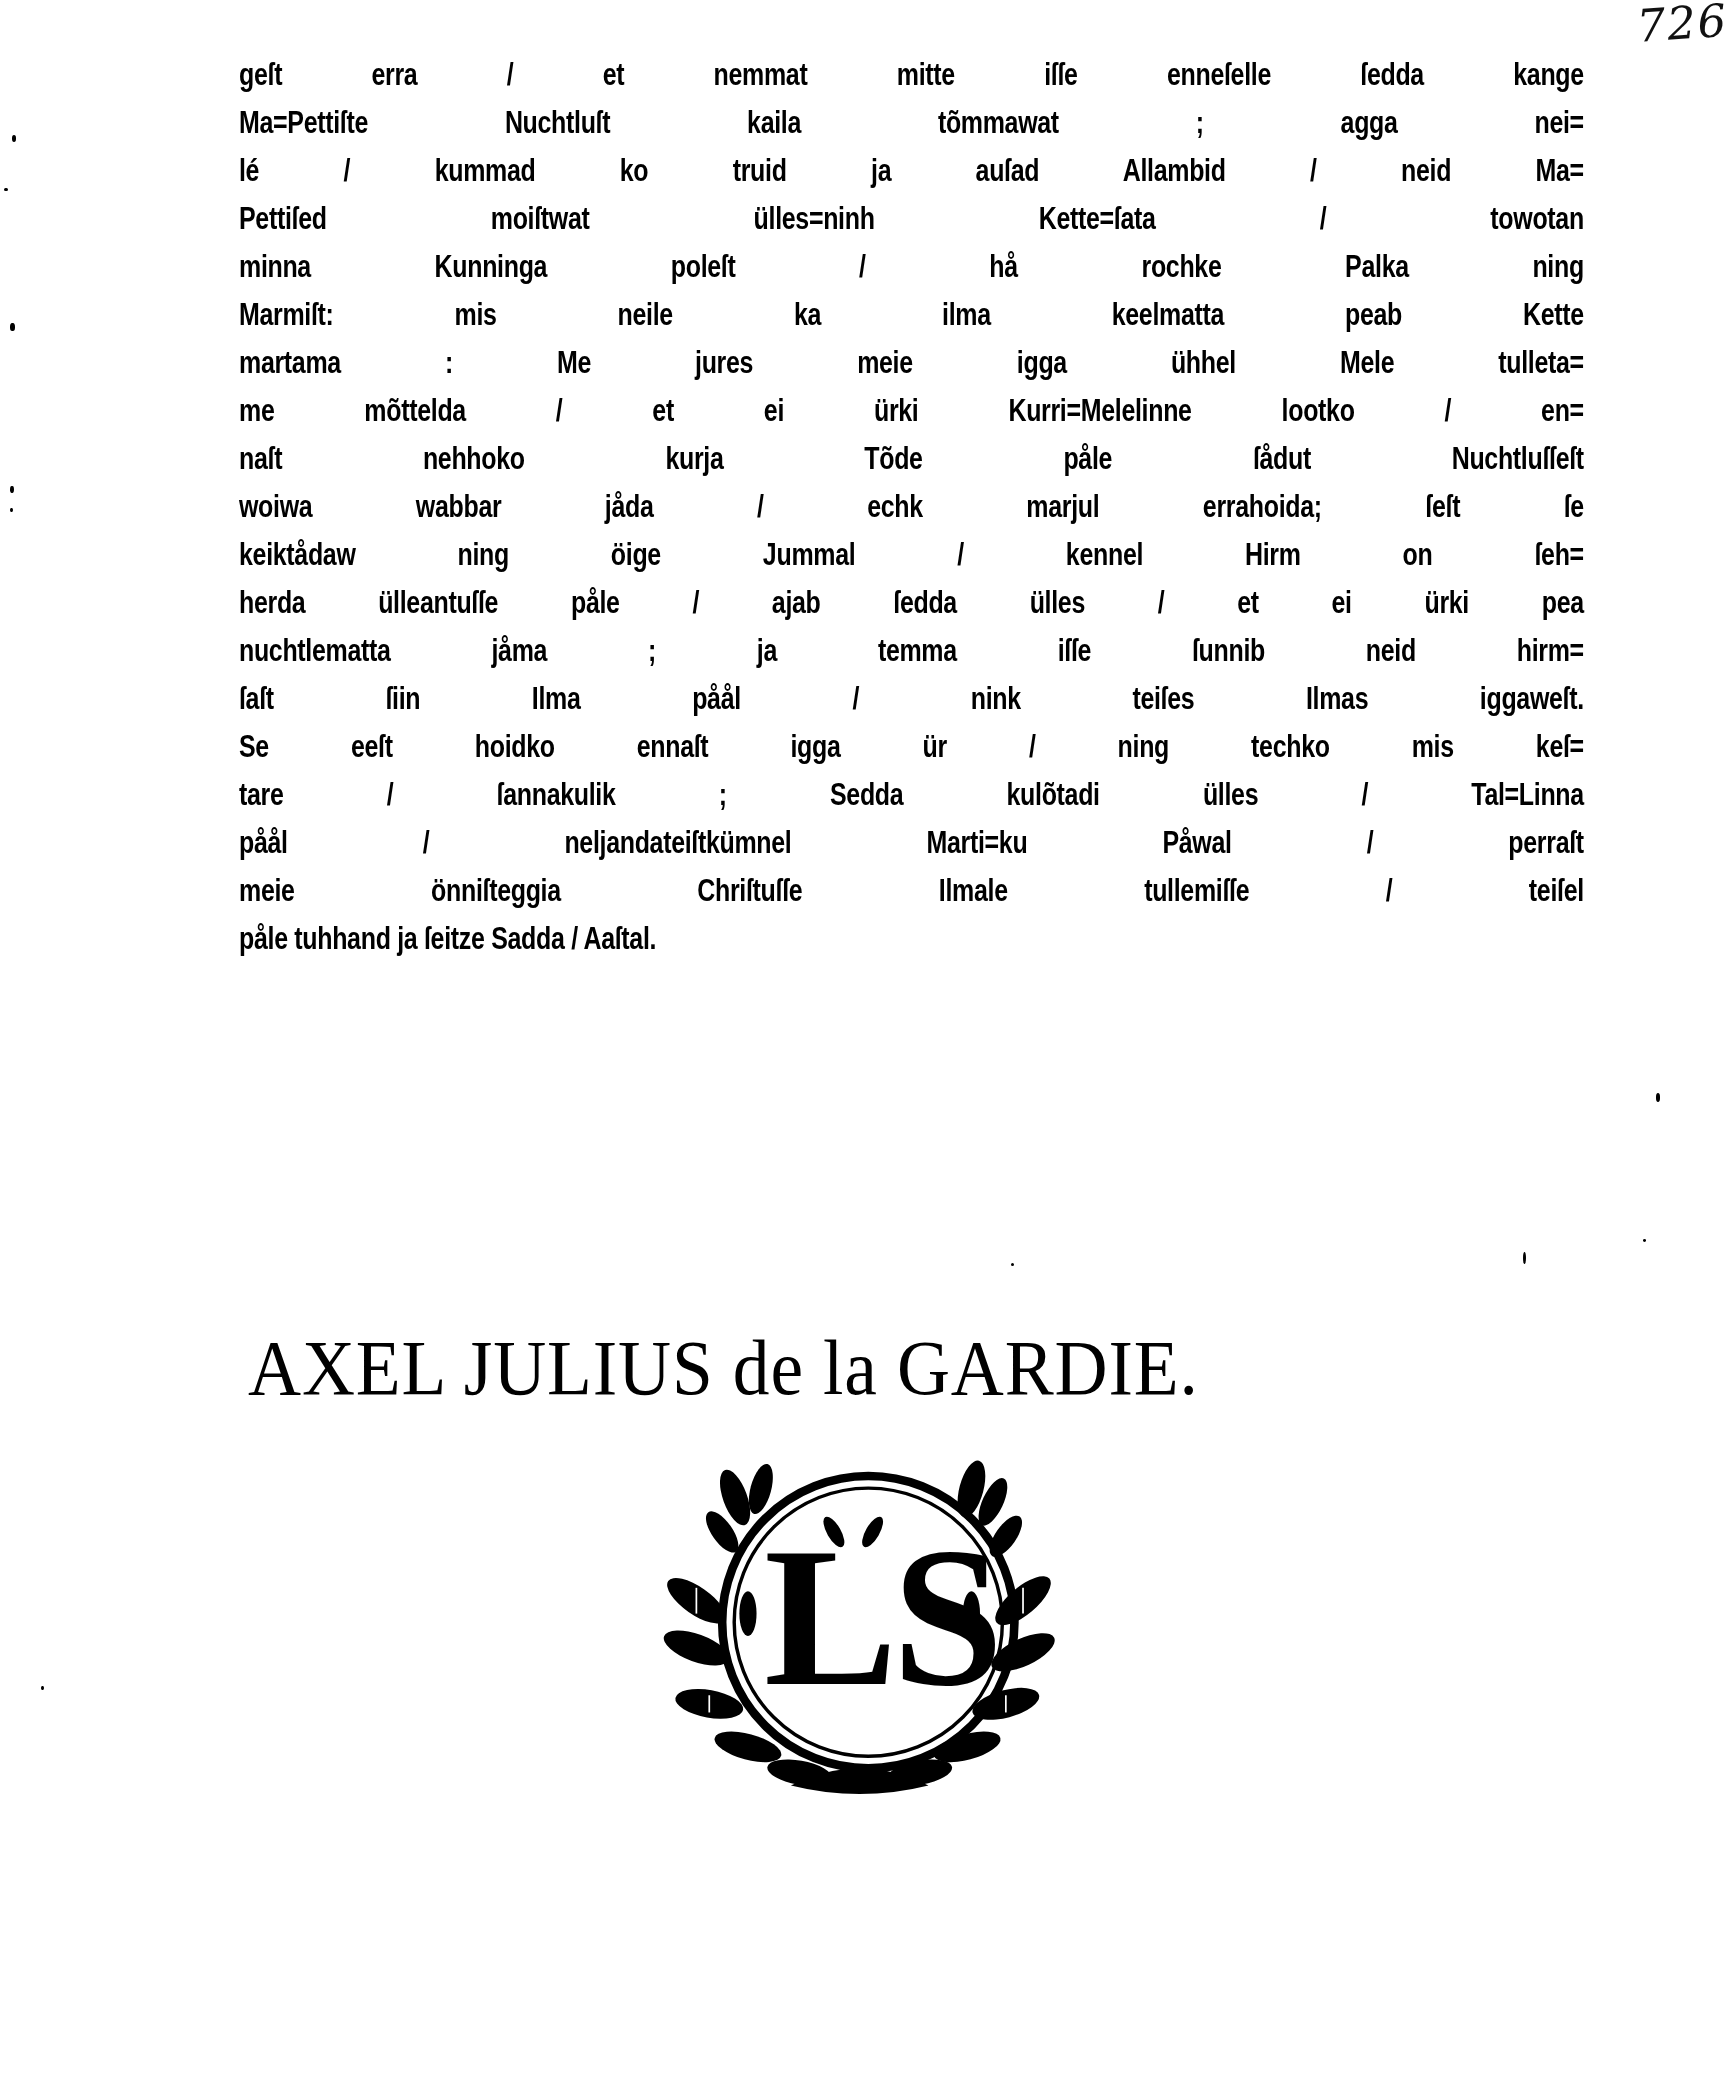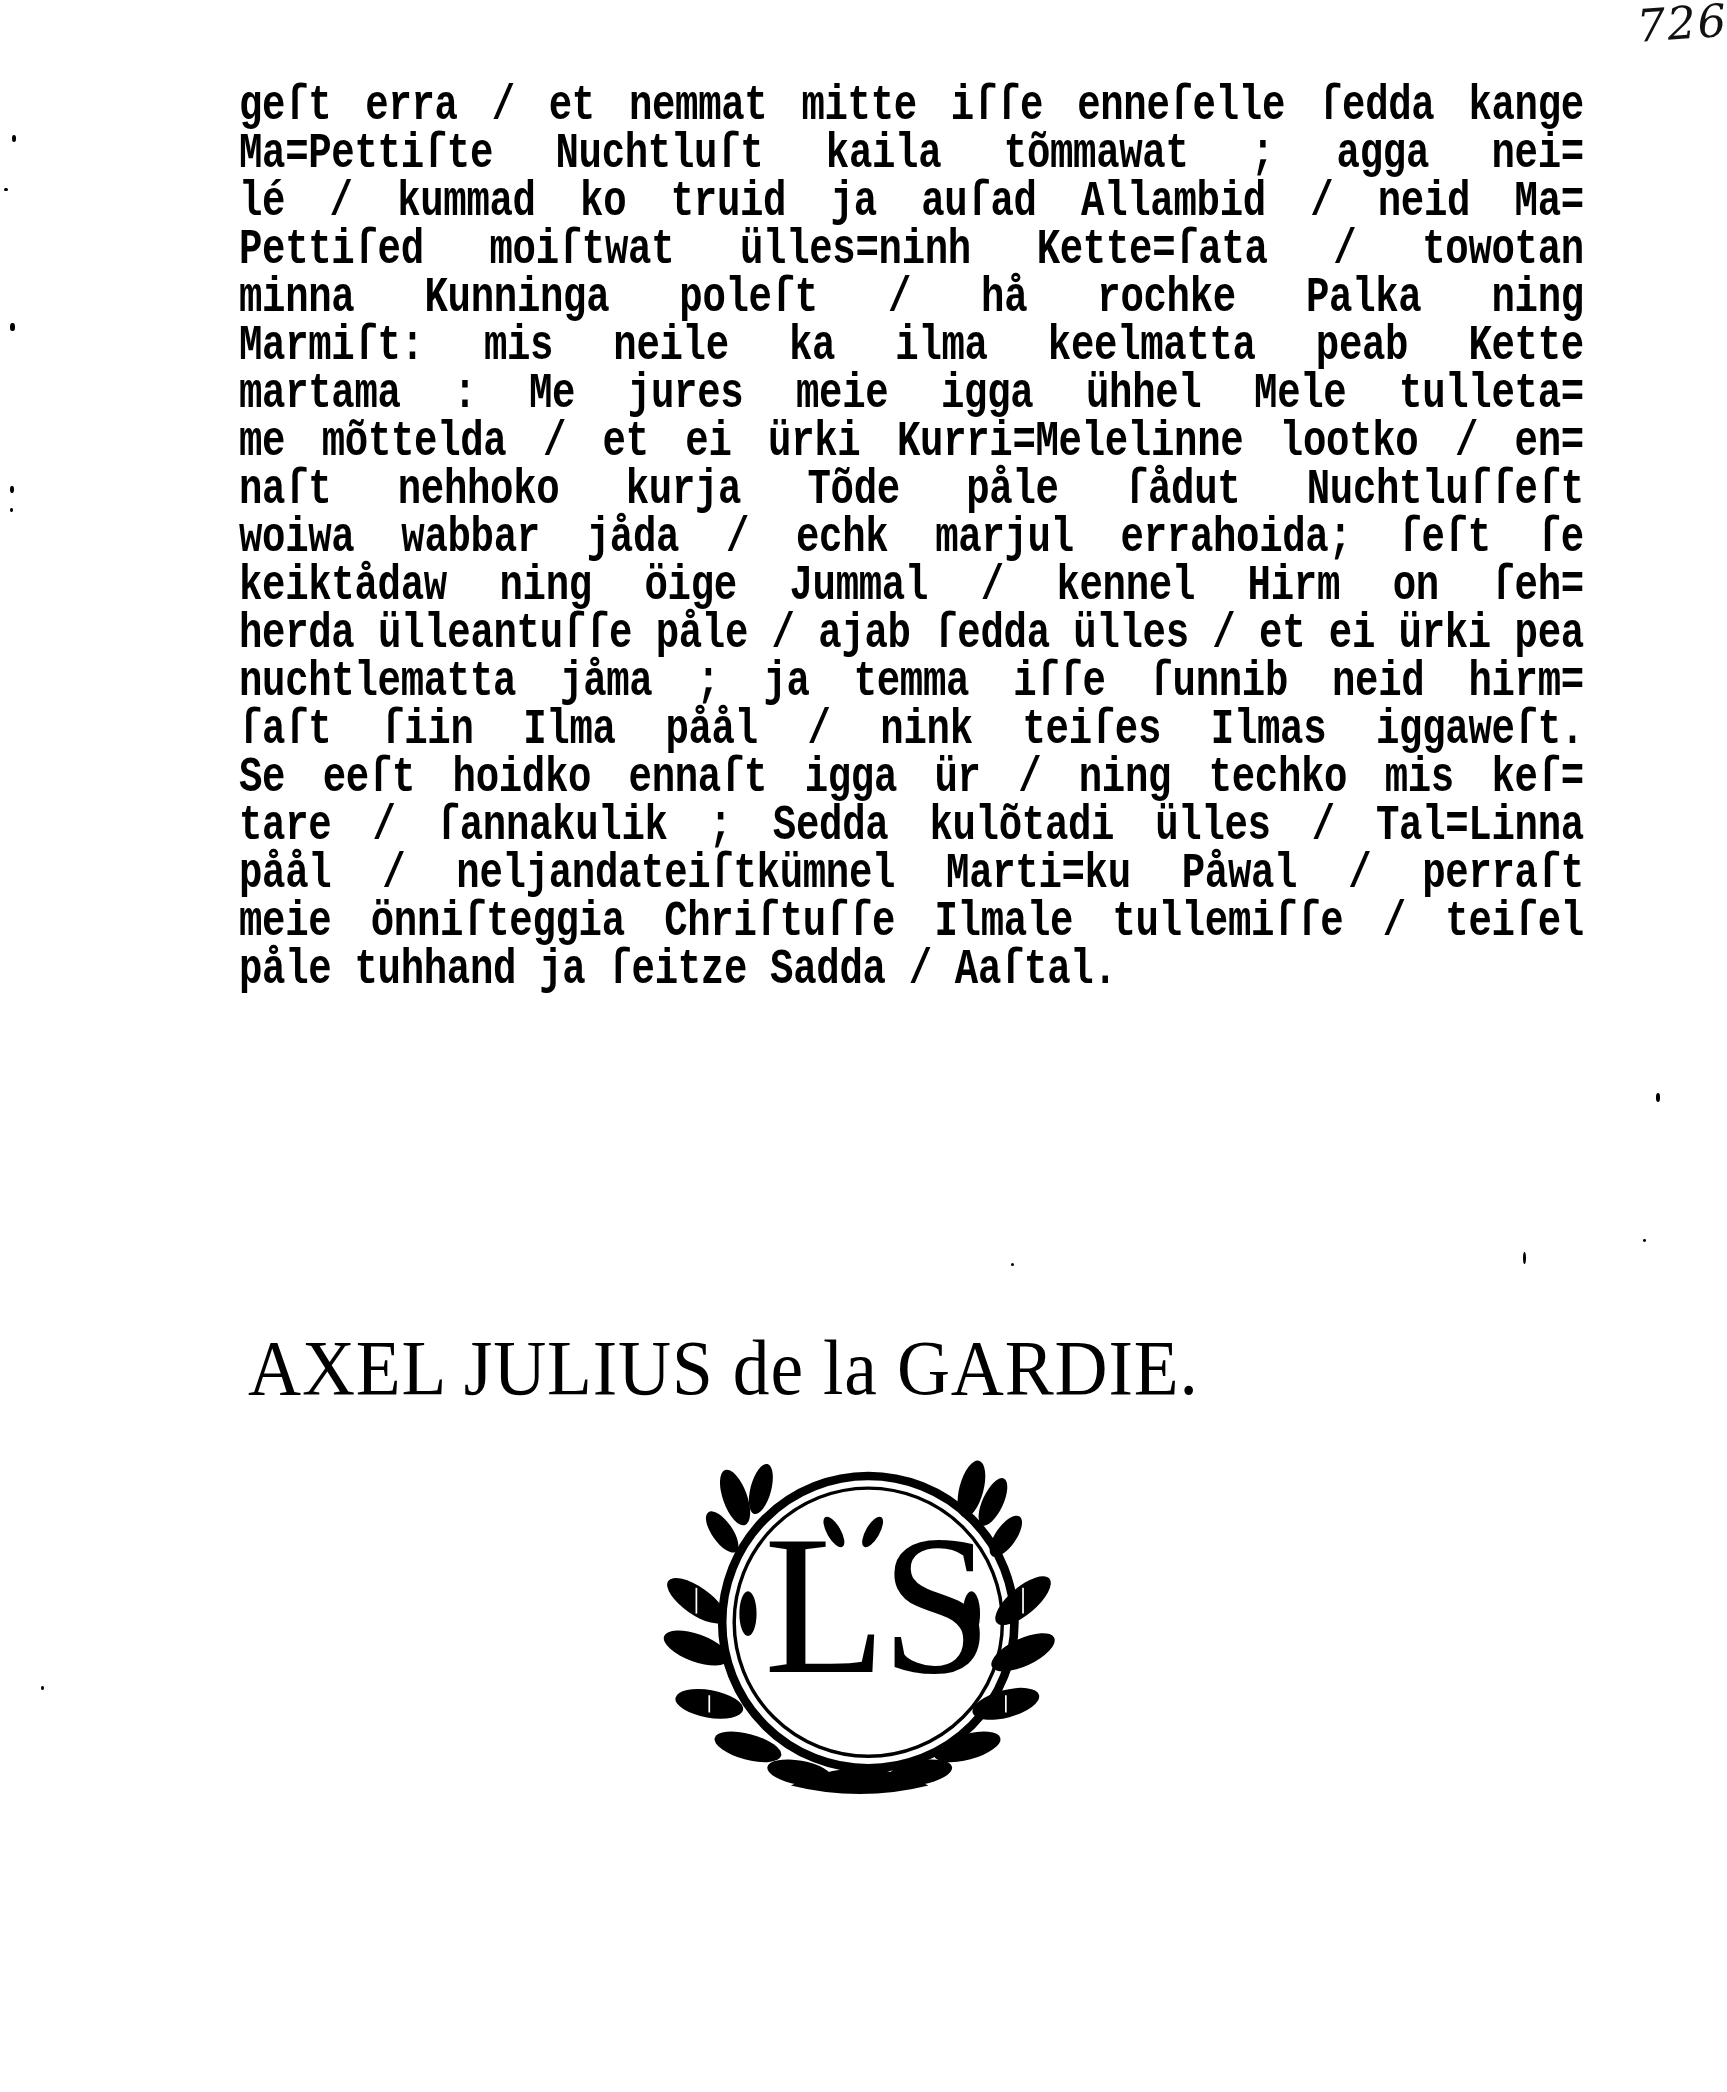--- a/index.html
+++ b/index.html
@@ -30,26 +30,25 @@
       letter-spacing: 1.7px;
       color: #111;
       transform: rotate(-4deg);
       transform-origin: left top;
     }
     .body-text {
       position: absolute;
       left: 239px;
       top: 50px;
       width: 1347px;
-      font-family: Liberation Mono, monospace;
+      font-family: Liberation Sans, sans-serif;
       font-weight: bold;
-      font-size: 50px;
+      font-size: 32px;
       line-height: 48px;
       letter-spacing: -0.4px;
-      margin-top: 32px;
     }
     .line {
       display: block;
       white-space: nowrap;
       text-align: justify;
       text-align-last: justify;
       transform: scaleX(0.78);
       transform-origin: left center;
       width: 128%;
     }
@@ -72,23 +71,23 @@
       position: absolute;
       left: 662px;
       top: 1450px;
       width: 404px;
       height: 353px;
     }
     .seal svg { width: 100%; height: 100%; display: block; }
     .seal-letters {
       position: absolute;
       left: 102px;
-      top: 55px;
+      top: 67px;
       font-family: "Liberation Serif", serif;
-      font-weight: normal;
+      font-weight: bold;
       font-size: 200px;
       line-height: 200px;
       letter-spacing: -5.2px;
       color: #000;
     }
     .speck {
       position: absolute;
       background: #000;
       border-radius: 50%;
     }

